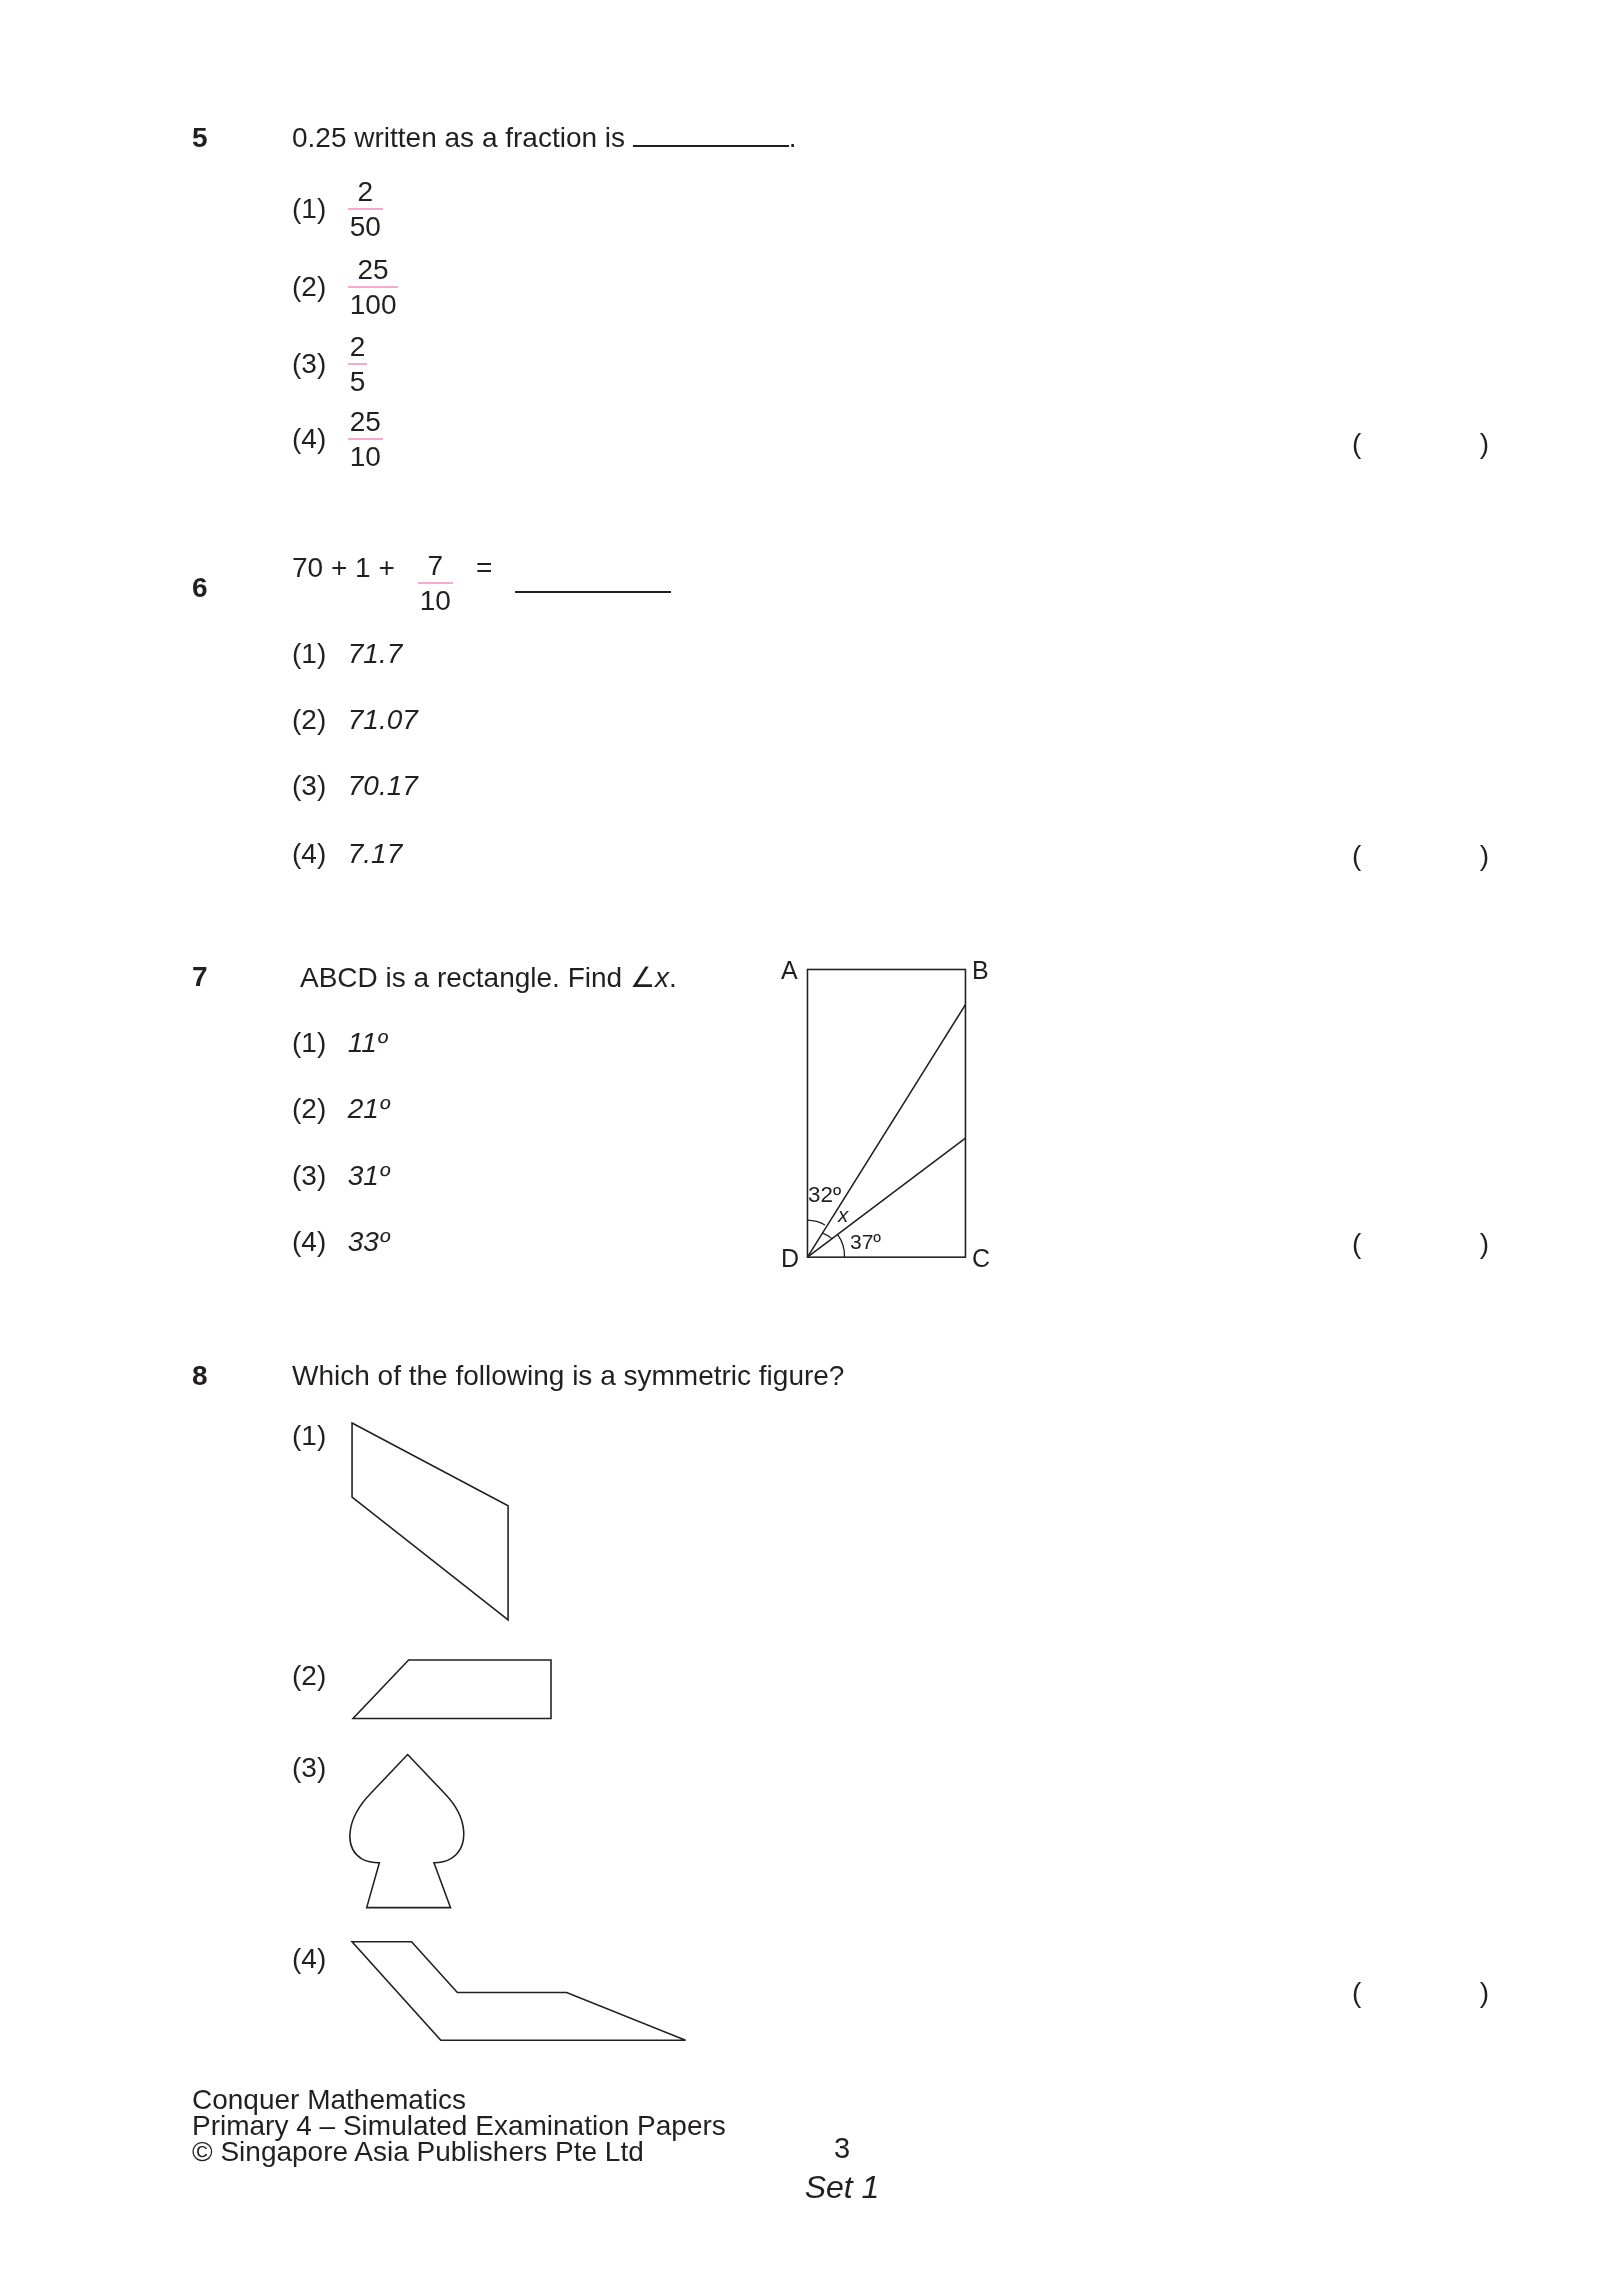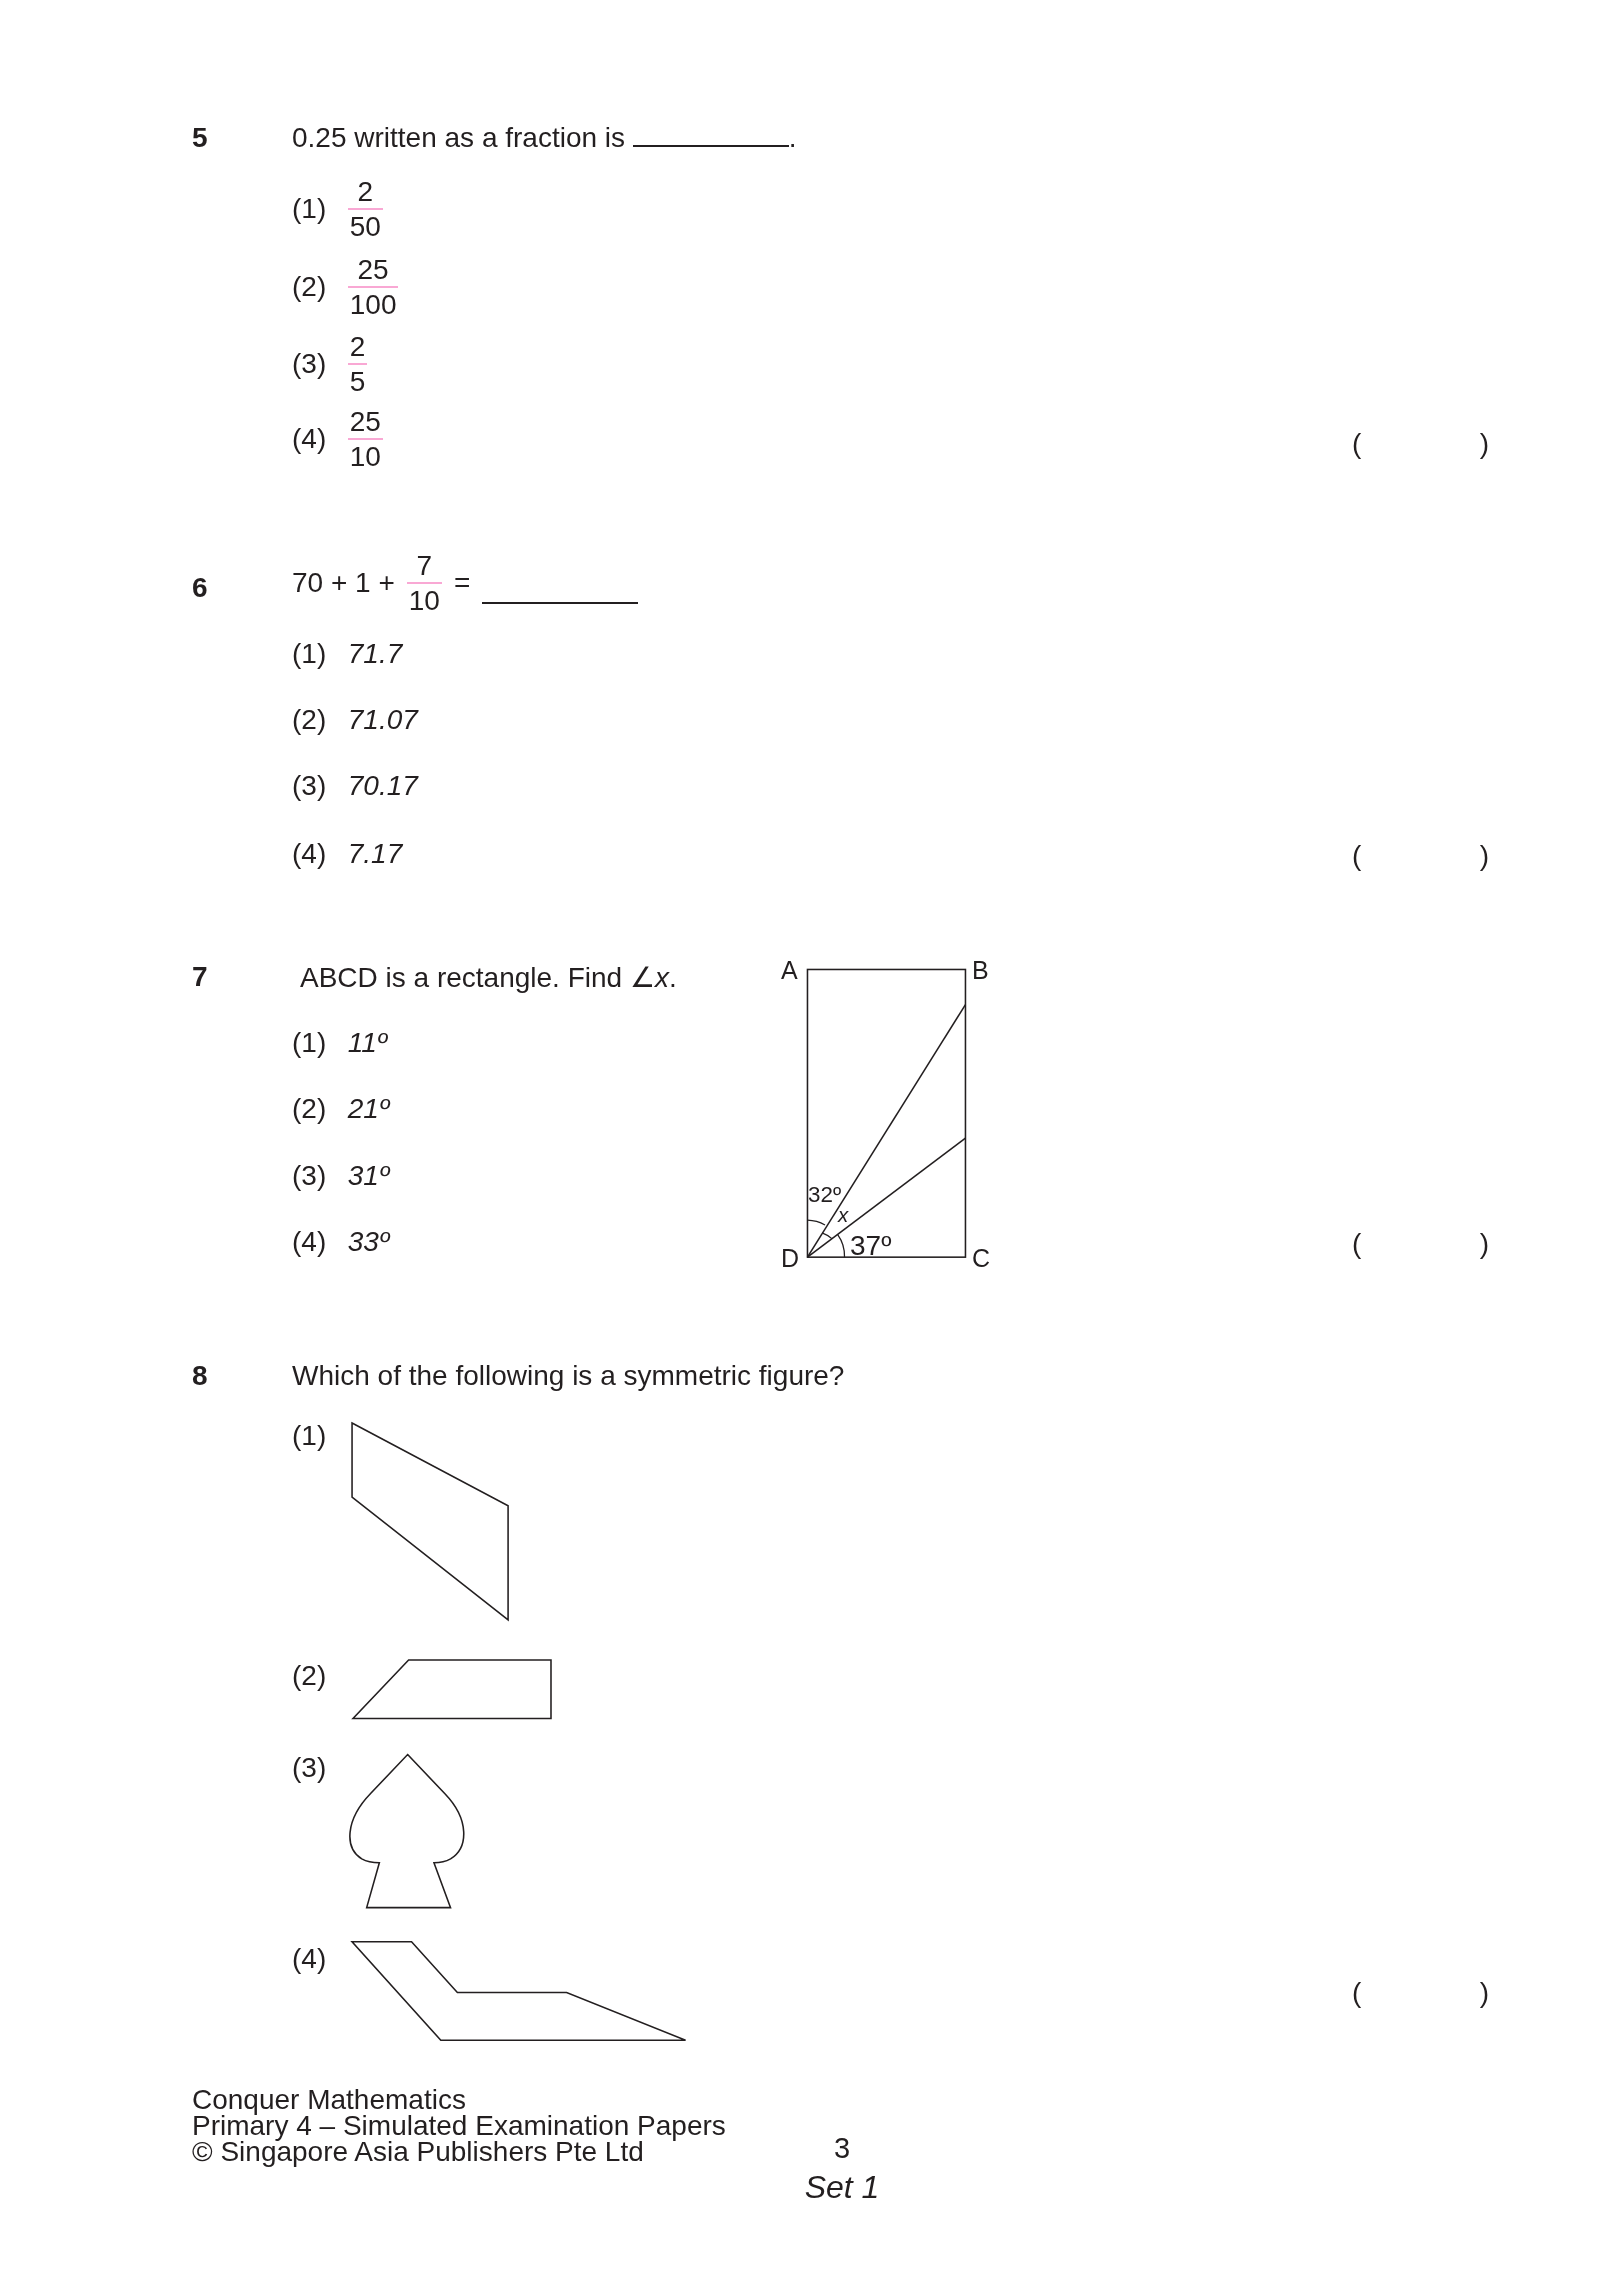--- a/index.html
+++ b/index.html
@@ -57,21 +57,21 @@
       <span class="num">25</span>
       <span class="den">10</span>
     </span>
 </div>
 <div class="abs ansbox" style="left:1352px;top:428px;">
   <span>(</span>
   <span>)</span>
 </div>
 
 <div class="abs qnum" style="left:192px;top:572px;">6</div>
-<div class="abs qtext" style="left:292px;top:552px;display:flex;align-items:center;gap:12px;">
+<div class="abs qtext" style="left:292px;top:552px;display:flex;gap:23px;">
   <span>70 + 1 +</span>
   <span class="frac">
       <span class="num">7</span>
       <span class="den">10</span>
     </span>
   <span>=</span>
   <span class="blank" style="margin-top:17.6px;"></span>
 </div>
 
 <div class="abs" style="left:292px;top:638px;display:flex;gap:21.5px;">
@@ -128,21 +128,21 @@
   <path d="M 828 1251 A 38 38 0 0 1 846 1256" fill="none" stroke="#231f20" stroke-width="1.3"></path>
   <path d="M 843 1264 A 30 30 0 0 1 853 1270" fill="none" stroke="#231f20" stroke-width="1.3"></path>
   <path d="M 859 1266 A 38 38 0 0 1 866 1289" fill="none" stroke="#231f20" stroke-width="1.3"></path>
 </svg>
 <div class="abs diag-label" style="left:781px;top:956px;">A</div>
 <div class="abs diag-label" style="left:972px;top:956px;">B</div>
 <div class="abs diag-label" style="left:972px;top:1244px;">C</div>
 <div class="abs diag-label" style="left:781px;top:1244px;">D</div>
 <div class="abs" style="left:808px;top:1182px;font-size:22.4px;">32º</div>
 <div class="abs" style="left:838px;top:1203px;font-size:20.5px;font-style:italic;">x</div>
-<div class="abs" style="left:850px;top:1230px;font-size:28px;">37º</div>
+<div class="abs" style="left:850px;top:1230px;font-size:21px;">37º</div>
 
 <div class="abs qnum" style="left:192px;top:1360px;">8</div>
 <div class="abs qtext" style="left:292px;top:1360px;">Which of the following is a symmetric figure?</div>
 
 <div class="abs opt-label" style="left:292px;top:1420px;">(1)</div>
 <div class="abs opt-label" style="left:292px;top:1660px;">(2)</div>
 <div class="abs opt-label" style="left:292px;top:1752px;">(3)</div>
 <div class="abs opt-label" style="left:292px;top:1943px;">(4)</div>
 
 <svg style="left:0;top:0;" width="1613" height="2291" viewBox="0 0 1654 2349">

